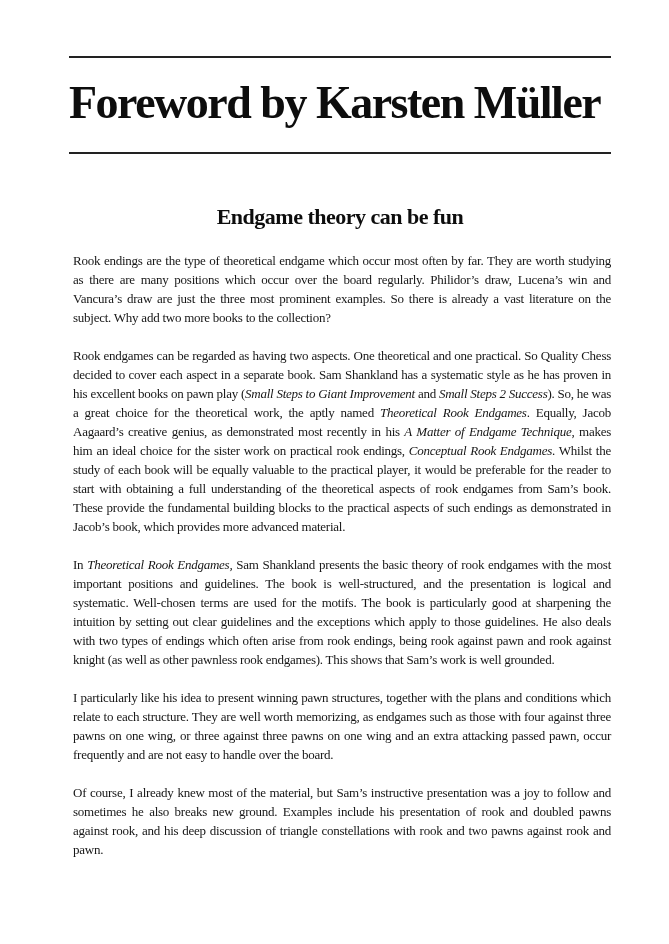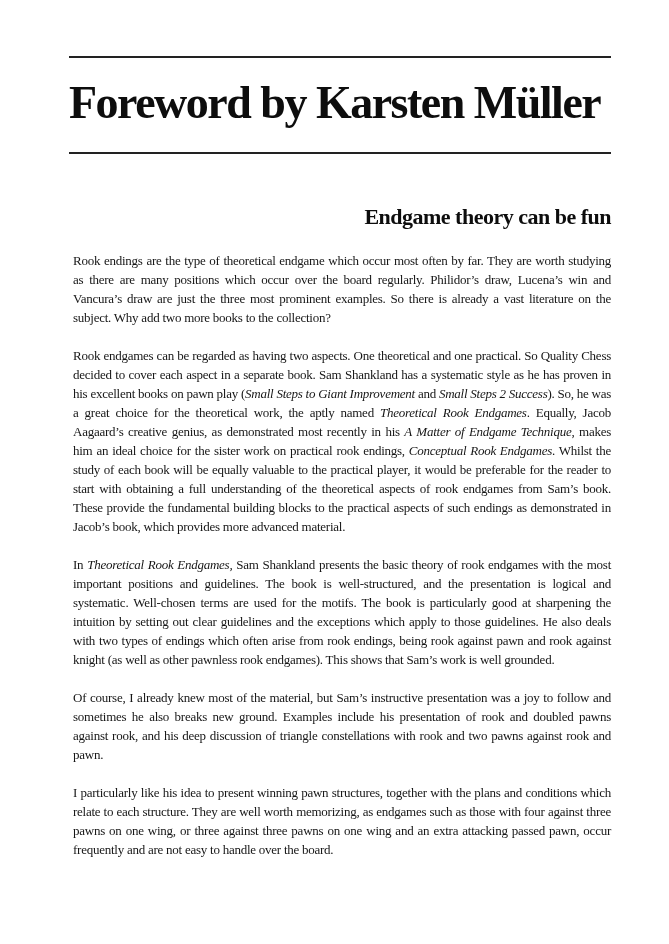--- a/index.html
+++ b/index.html
@@ -30,21 +30,21 @@
     padding: 22px 0 26px 0;
     font-size: 46px;
     line-height: 1.0;
     font-weight: bold;
     letter-spacing: -1.5px;
     color: #0d0d0d;
     white-space: nowrap;
   }
   h2.section-subtitle {
     margin: 50px 0 21px 0;
-    text-align: right;
+    text-align: center;
     font-size: 22px;
     line-height: 1.2;
     font-weight: bold;
     letter-spacing: -0.5px;
     color: #0d0d0d;
   }
   .body-text p {
     margin: 0 0 19px 4px;
     font-size: 13px;
     line-height: 19px;
@@ -61,16 +61,16 @@
 
 <div class="page">
   <hr class="rule">
   <h1 class="chapter-title">Foreword by Karsten Müller</h1>
   <hr class="rule">
   <h2 class="section-subtitle">Endgame theory can be fun</h2>
   <div class="body-text">
       <p><span>Rook endings are the type of theoretical endgame which occur most often by far. They are worth studying as there are many positions which occur over the board regularly. Philidor’s draw, Lucena’s win and Vancura’s draw are just the three most prominent examples. So there is already a vast literature on the subject. Why add two more books to the collection?</span></p>
       <p><span>Rook endgames can be regarded as having two aspects. One theoretical and one practical. So Quality Chess decided to cover each aspect in a separate book. Sam Shankland has a systematic style as he has proven in his excellent books on pawn play (</span><em>Small Steps to Giant Improvement</em><span> and </span><em>Small Steps 2 Success</em><span>). So, he was a great choice for the theoretical work, the aptly named </span><em>Theoretical Rook Endgames</em><span>. Equally, Jacob Aagaard’s creative genius, as demonstrated most recently in his </span><em>A Matter of Endgame Technique</em><span>, makes him an ideal choice for the sister work on practical rook endings, </span><em>Conceptual Rook Endgames</em><span>. Whilst the study of each book will be equally valuable to the practical player, it would be preferable for the reader to start with obtaining a full understanding of the theoretical aspects of rook endgames from Sam’s book. These provide the fundamental building blocks to the practical aspects of such endings as demonstrated in Jacob’s book, which provides more advanced material.</span></p>
       <p><span>In </span><em>Theoretical Rook Endgames,</em><span> Sam Shankland presents the basic theory of rook endgames with the most important positions and guidelines. The book is well-structured, and the presentation is logical and systematic. Well-chosen terms are used for the motifs. The book is particularly good at sharpening the intuition by setting out clear guidelines and the exceptions which apply to those guidelines. He also deals with two types of endings which often arise from rook endings, being rook against pawn and rook against knight (as well as other pawnless rook endgames). This shows that Sam’s work is well grounded.</span></p>
+      <p><span>I particularly like his idea to present winning pawn structures, together with the plans and conditions which relate to each structure. They are well worth memorizing, as endgames such as those with four against three pawns on one wing, or three against three pawns on one wing and an extra attacking passed pawn, occur frequently and are not easy to handle over the board.</span></p>
       <p><span>Of course, I already knew most of the material, but Sam’s instructive presentation was a joy to follow and sometimes he also breaks new ground. Examples include his presentation of rook and doubled pawns against rook, and his deep discussion of triangle constellations with rook and two pawns against rook and pawn.</span></p>
-      <p><span>I particularly like his idea to present winning pawn structures, together with the plans and conditions which relate to each structure. They are well worth memorizing, as endgames such as those with four against three pawns on one wing, or three against three pawns on one wing and an extra attacking passed pawn, occur frequently and are not easy to handle over the board.</span></p>
     </div>
 </div>
 
 </body></html>

